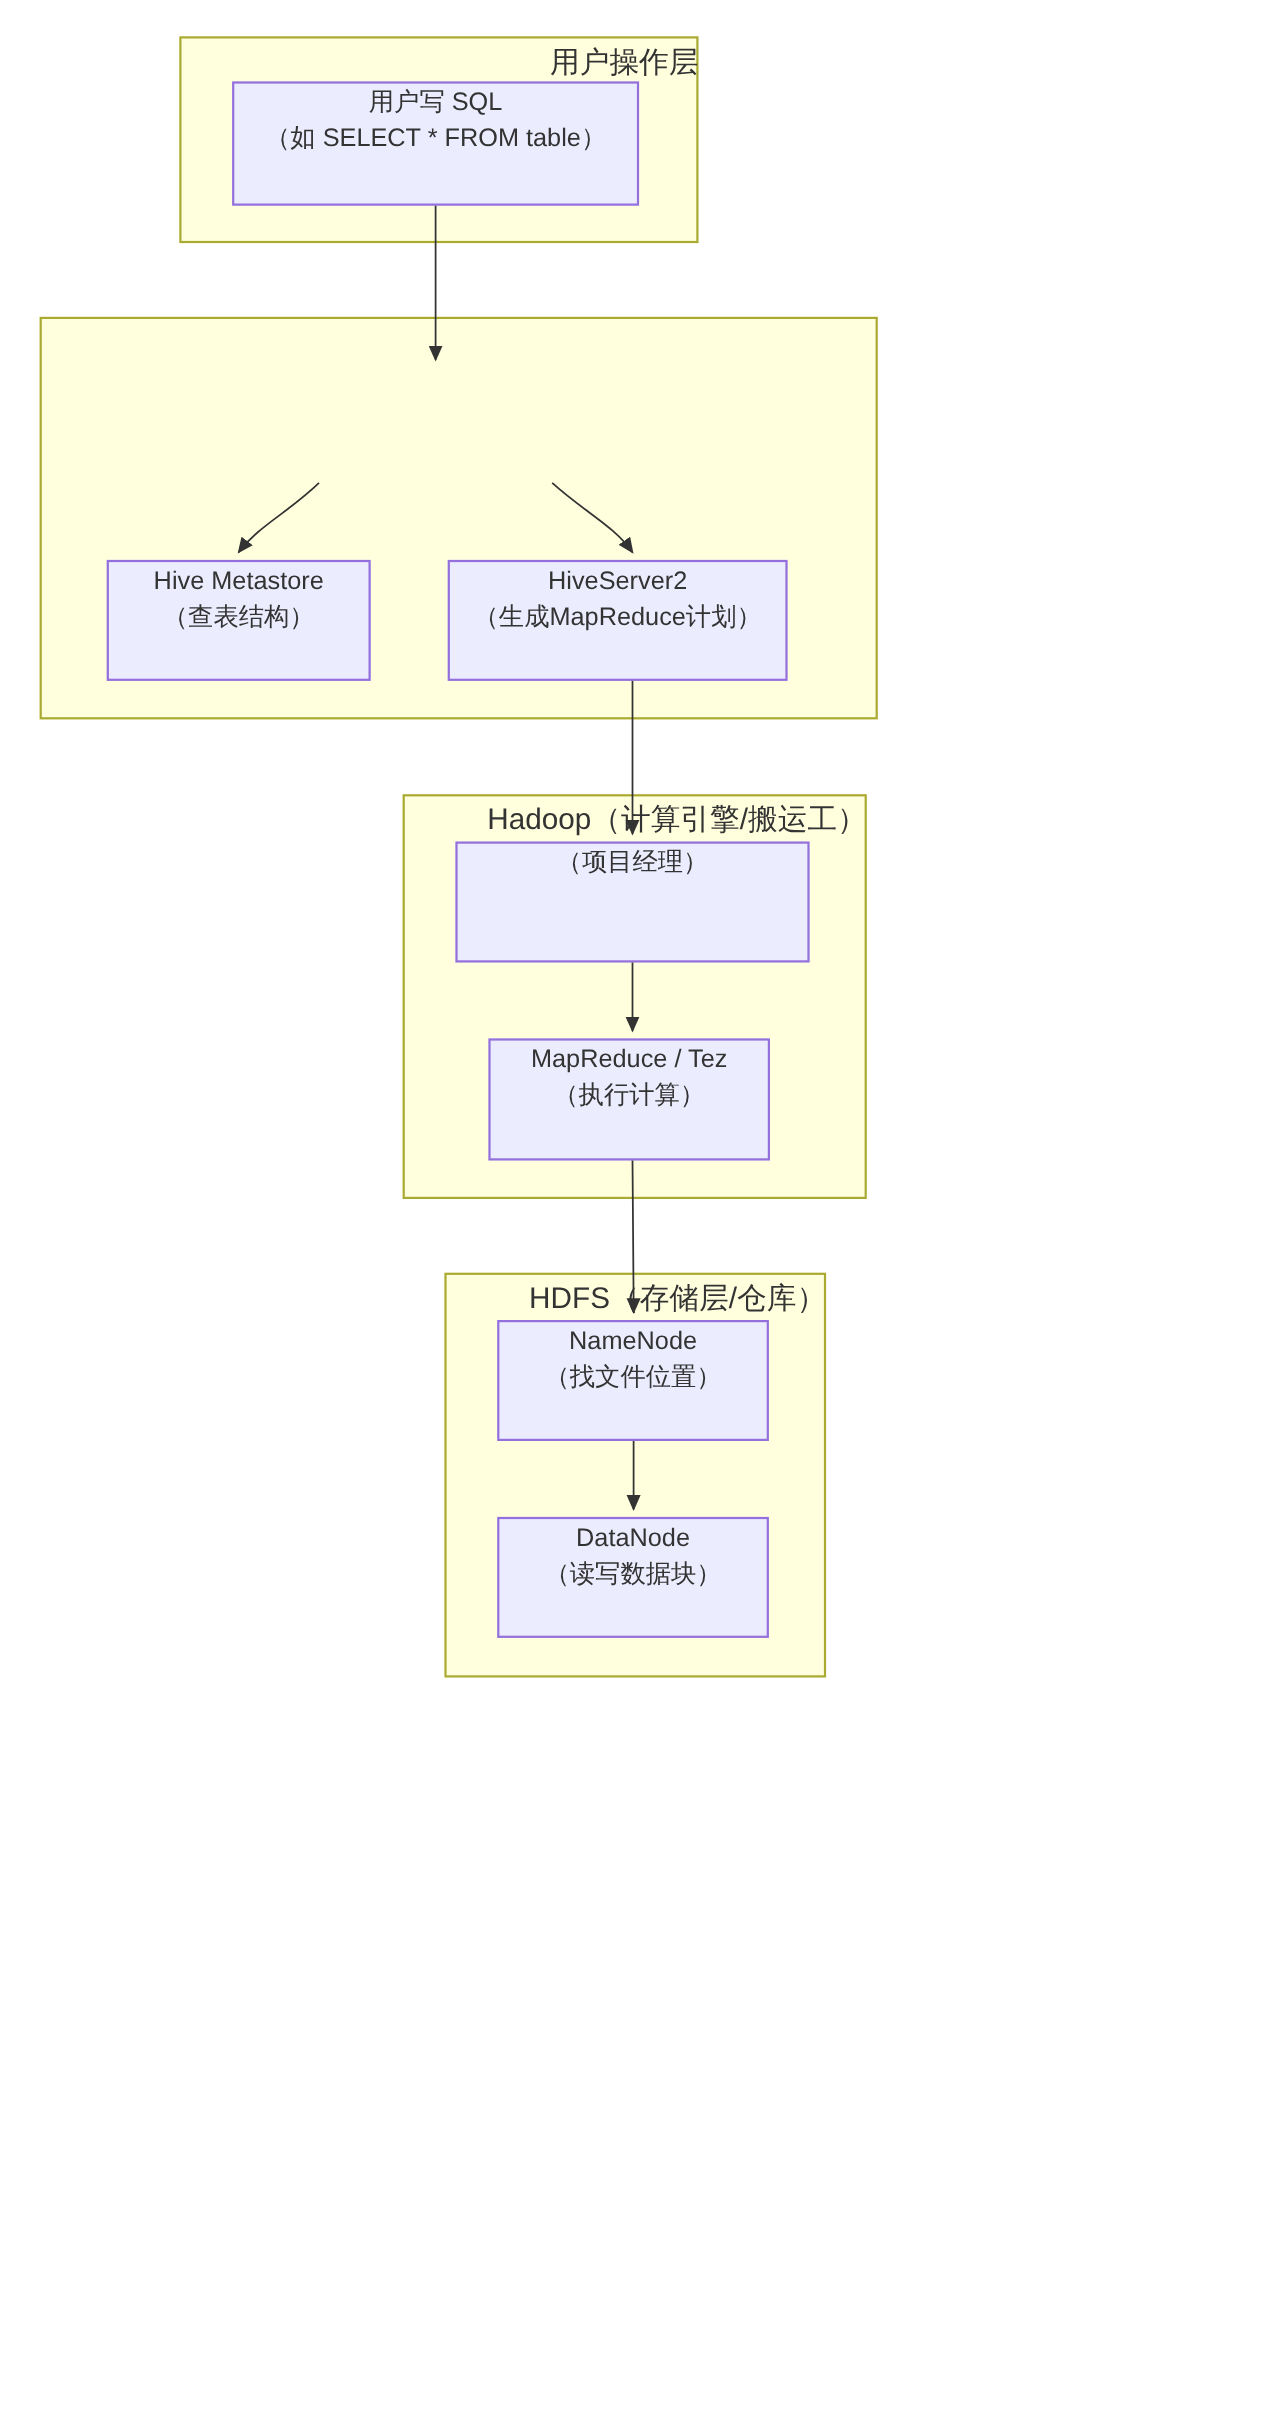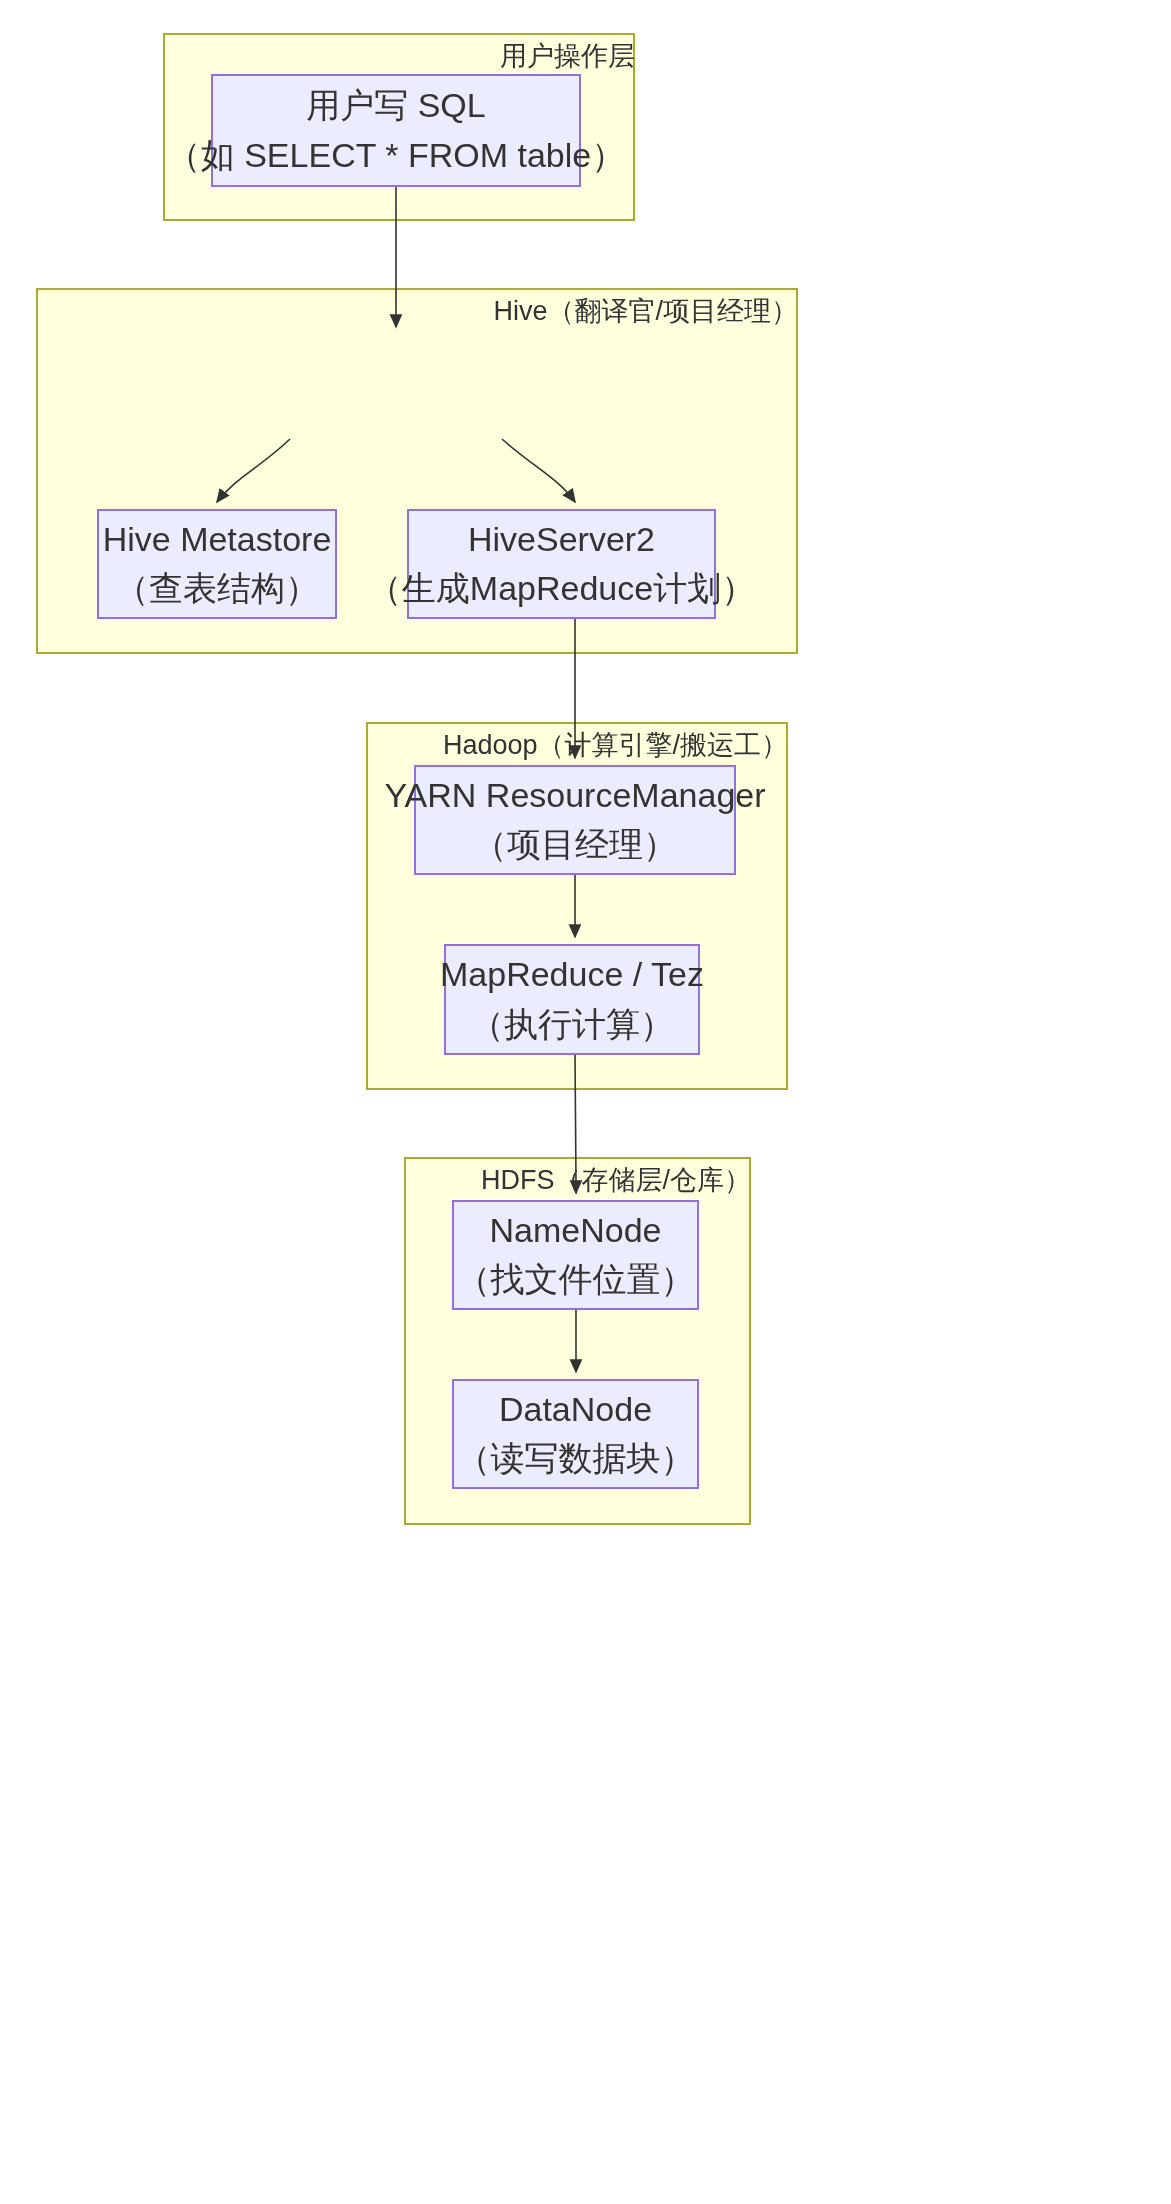--- a/index.html
+++ b/index.html
@@ -46,61 +46,59 @@
     z-index: 3;
   }
   .node {
     position: absolute;
     box-sizing: border-box;
     background: #ececff;
     border: 2px solid #9370db;
     display: flex;
     flex-direction: column;
     align-items: center;
-    justify-content: center;
+    justify-content: flex-start;
     text-align: center;
     color: #333333;
-    font-size: 34px;
+    font-size: 23px;
     line-height: 1.45;
     z-index: 4;
   }
   .node .line { display: block; white-space: nowrap; }
 </style>
 </head>
 <body>
 
 <div id="canvas">
 
   <div class="cluster" style="left:163px; top:33px; width:472px; height:188px;"></div>
   <div class="cluster-title" style="left:163px; top:42px; width:472px;">用户操作层</div>
 
   <div class="node" style="left:211px; top:74px; width:370px; height:113px;">
     <span class="line">用户写 SQL</span>
     <span class="line">（如 SELECT * FROM table）</span>
   </div>
 
   <div class="cluster" style="left:36px; top:288px; width:762px; height:366px;"></div>
-  <div class="cluster-title" style="left:36px; top:297px; width:762px;">Hive（翻译官/项目经理）</div>
 
 
   <div class="node" style="left:97px; top:509px; width:240px; height:110px;">
     <span class="line">Hive Metastore</span>
     <span class="line">（查表结构）</span>
   </div>
 
   <div class="node" style="left:407px; top:509px; width:309px; height:110px;">
     <span class="line">HiveServer2</span>
     <span class="line">（生成MapReduce计划）</span>
   </div>
 
   <div class="cluster" style="left:366px; top:722px; width:422px; height:368px;"></div>
   <div class="cluster-title" style="left:366px; top:731px; width:422px;">Hadoop（计算引擎/搬运工）</div>
 
   <div class="node" style="left:414px; top:765px; width:322px; height:110px;">
-    <span class="line">YARN ResourceManager</span>
     <span class="line">（项目经理）</span>
   </div>
 
   <div class="node" style="left:444px; top:944px; width:256px; height:111px;">
     <span class="line">MapReduce / Tez</span>
     <span class="line">（执行计算）</span>
   </div>
 
   <div class="cluster" style="left:404px; top:1157px; width:347px; height:368px;"></div>
   <div class="cluster-title" style="left:404px; top:1166px; width:347px;">HDFS（存储层/仓库）</div>

